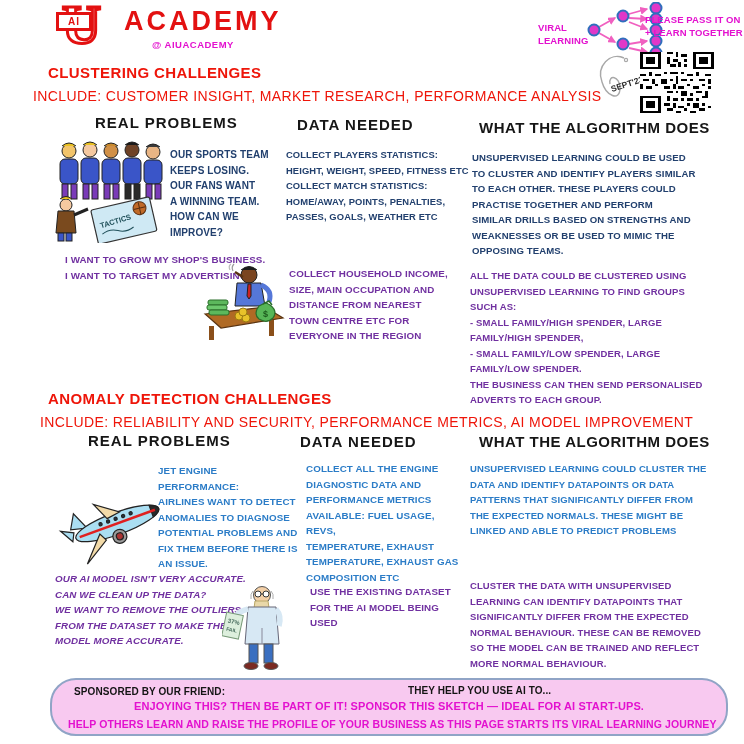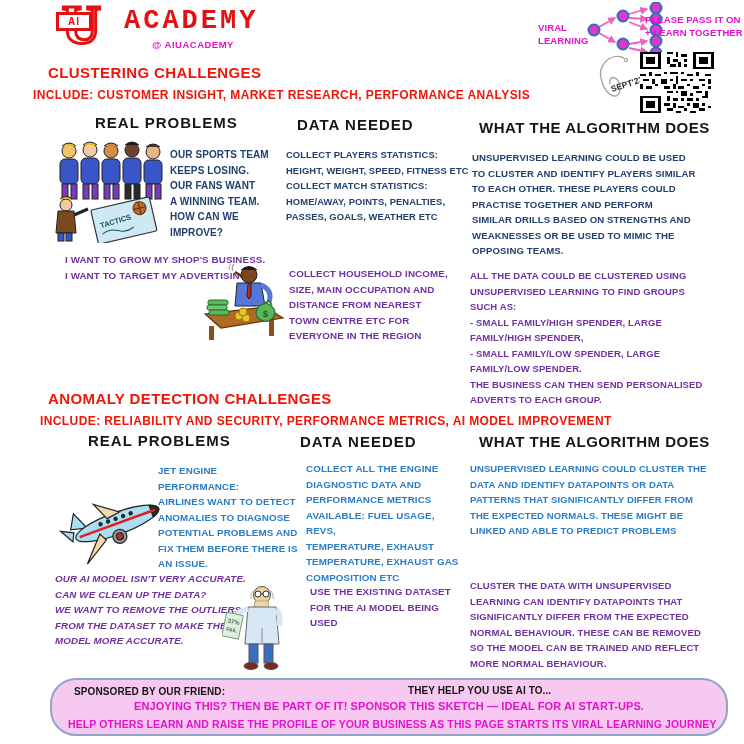--- a/index.html
+++ b/index.html
@@ -6,26 +6,26 @@
   #canvas{position:relative;width:744px;height:744px;background:#ffffff;overflow:hidden;
           font-family:"Liberation Sans", sans-serif;}
   .t{position:absolute;white-space:pre-line;font-weight:bold;line-height:15.5px;font-size:10px;letter-spacing:.1px;}
   .navy{color:#22406e}
   .purple{color:#7030a0}
   .blue{color:#2b7cc7}
   .mag{color:#e311cf}
   .blk{color:#141414}
   .colhead{position:absolute;font-weight:bold;color:#161616;font-size:15px;letter-spacing:1px;white-space:nowrap;}
   .sechead{position:absolute;font-weight:900;color:#ee1509;font-size:15px;letter-spacing:.4px;white-space:nowrap;}
-  .include{position:absolute;font-weight:bold;color:#ee1509;font-size:12px;letter-spacing:.4px;white-space:nowrap;}
+  .include{position:absolute;font-weight:normal;color:#ee1509;font-size:14px;letter-spacing:.4px;white-space:nowrap;}
   .logo-u{position:absolute;left:62px;top:-6px;font-family:"Liberation Serif",serif;font-weight:900;
           font-size:54px;color:#ffffff;-webkit-text-stroke:3px #e31111;text-shadow:0 0 1px #e31111;}
   .logo-ai{position:absolute;left:56px;top:12px;background:#fff;border:3px solid #e31111;color:#e31111;
            font-weight:900;font-size:10px;padding:1px 9px;letter-spacing:1px;}
-  .brand-name{position:absolute;left:124px;top:6px;font-family:Liberation Mono, monospace;font-weight:900;
+  .brand-name{position:absolute;left:124px;top:6px;font-family:Liberation Sans, sans-serif;font-weight:900;
               font-size:27px;color:#e31111;letter-spacing:3px;}
   .brand-handle{position:absolute;left:152px;top:39px;color:#e311cf;font-weight:bold;font-size:9.5px;letter-spacing:.5px;}
   .page-title{position:absolute;left:240px;top:22px;width:260px;text-align:center;color:#141414;
               font-weight:bold;font-size:17px;letter-spacing:.4px;white-space:nowrap;}
   .footer-box{position:absolute;left:50px;top:678px;width:678px;height:58px;background:#f8c9f0;
               border:2px solid #90a4c6;border-radius:26px;box-sizing:border-box;}
   svg{position:absolute;}
 </style>
 </head>
 <body>

